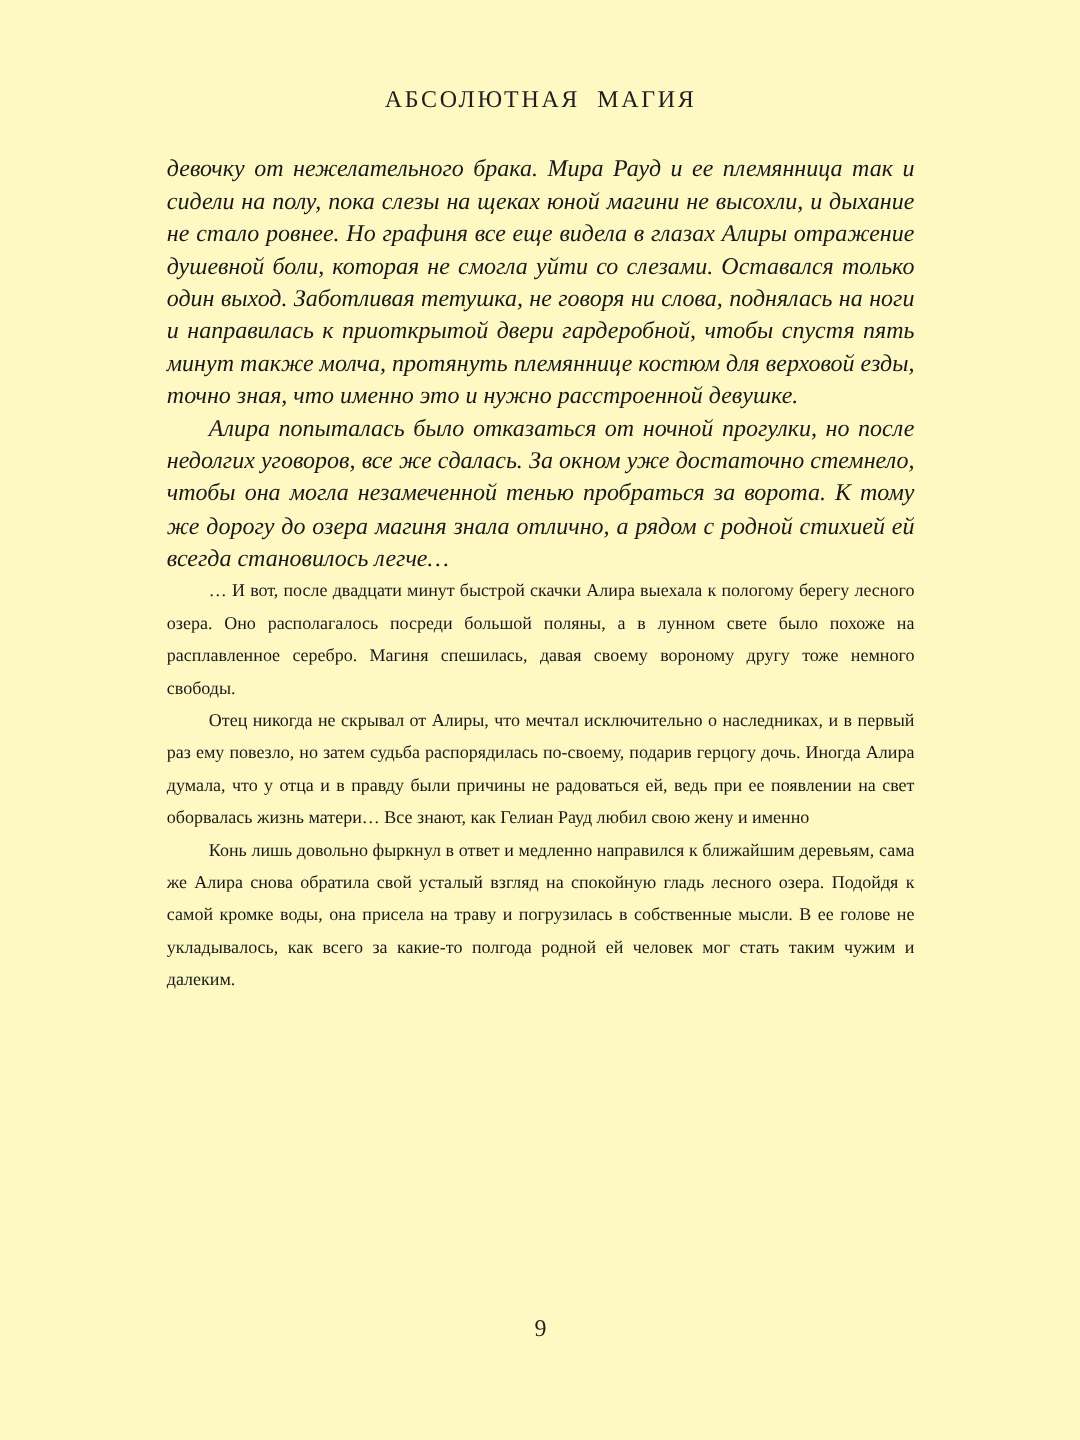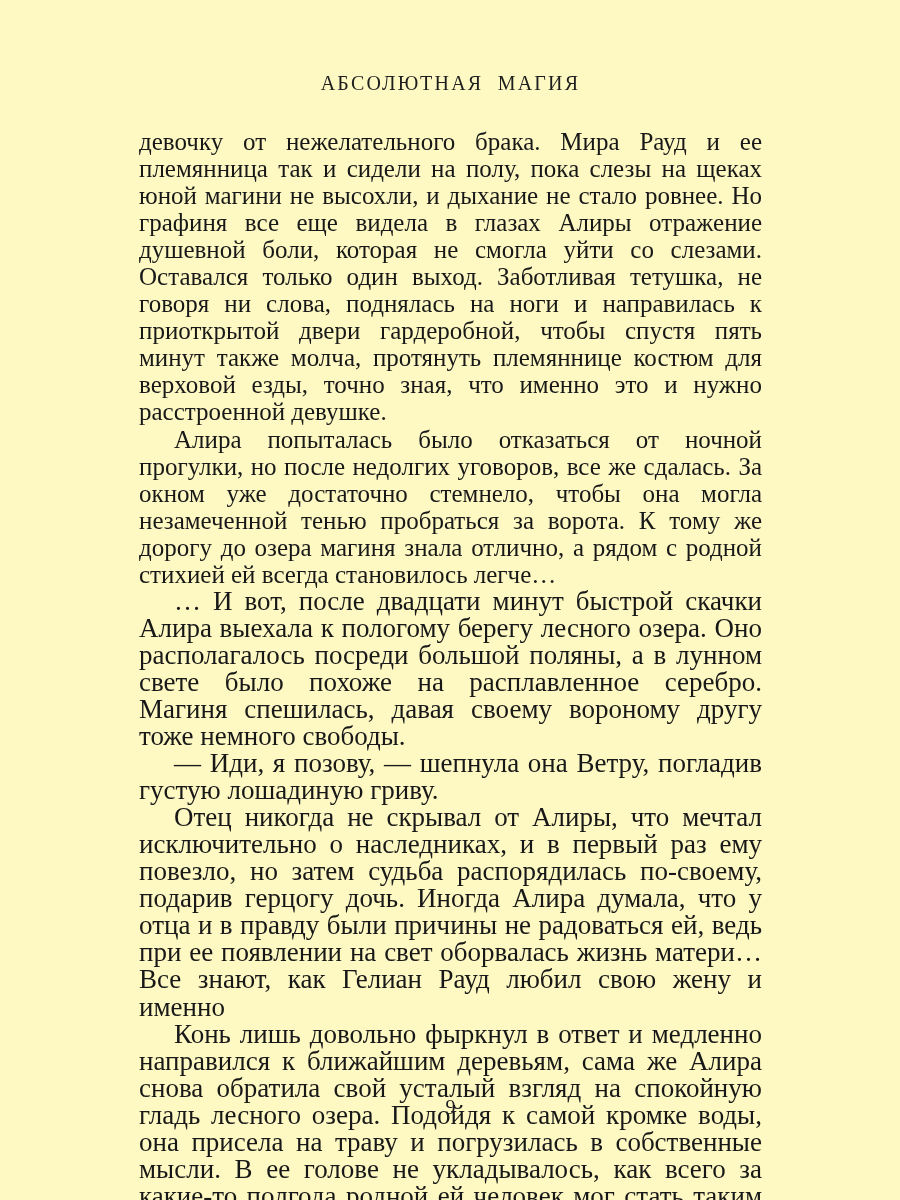--- a/index.html
+++ b/index.html
@@ -37,31 +37,32 @@
   
   .text-block {
     position: absolute;
     top: 128px;
     left: 139px;
     width: 623px;
   }
 
   .para {
     margin: 0;
-    font-size: 27px;
+    font-size: 15px;
     line-height: 27.05px;
     text-align: justify;
     text-justify: inter-word;
     text-indent: 35px;
     hyphens: manual;
     color: #181818;
   }
 
   .para.italic {
-    font-size: 25px;
+    font-style: italic;
+    font-size: 20px;
   }
 
   .para.roman {
     font-style: normal;
   }
 
   
   .para.continued {
     text-indent: 0;
   }
@@ -81,20 +82,19 @@
 <body>
 
 <div class="page">
 
   <div class="running-head">АБСОЛЮТНАЯ  МАГИЯ</div>
 
   <div class="text-block">
     <p class="para italic continued">девочку от нежелательного брака. Мира Рауд и ее племянница так и сидели на полу, пока слезы на щеках юной магини не высохли, и дыхание не стало ровнее. Но графиня все еще видела в глазах Алиры отражение душевной боли, которая не смогла уйти со слезами. Оставался только один выход. Заботливая тетушка, не говоря ни слова, поднялась на ноги и направилась к приоткрытой двери гардеробной, чтобы спустя пять минут также молча, протянуть племяннице костюм для верховой езды, точно зная, что именно это и нужно расстроенной девушке.</p>
     <p class="para italic">Алира попыталась было отказаться от ночной прогулки, но после недолгих уговоров, все же сдалась. За окном уже достаточно стемнело, чтобы она могла незамеченной тенью пробраться за ворота. К тому же дорогу до озера магиня знала отлично, а рядом с родной стихией ей всегда становилось легче…</p>
     <p class="para roman">… И вот, после двадцати минут быстрой скачки Алира выехала к пологому берегу лесного озера. Оно располагалось посреди большой поляны, а в лунном свете было похоже на расплавленное серебро. Магиня спешилась, давая своему вороному другу тоже немного свободы.</p>
-    <p class="para roman">— Иди, я позову, — шепнула она Ветру, погладив густую лошадиную гриву.</p>
     <p class="para roman">Отец никогда не скрывал от Алиры, что мечтал исключительно о наследниках, и в первый раз ему повезло, но затем судьба распорядилась по-своему, подарив герцогу дочь. Иногда Алира думала, что у отца и в правду были причины не радоваться ей, ведь при ее появлении на свет оборвалась жизнь матери… Все знают, как Гелиан Рауд любил свою жену и именно</p>
     <p class="para roman">Конь лишь довольно фыркнул в ответ и медленно направился к ближайшим деревьям, сама же Алира снова обратила свой усталый взгляд на спокойную гладь лесного озера. Подойдя к самой кромке воды, она присела на траву и погрузилась в собственные мысли. В ее голове не укладывалось, как всего за какие-то полгода родной ей человек мог стать таким чужим и далеким.</p>
   </div>
 
   <div class="folio">9</div>
 
 </div>
 
 </body></html>

